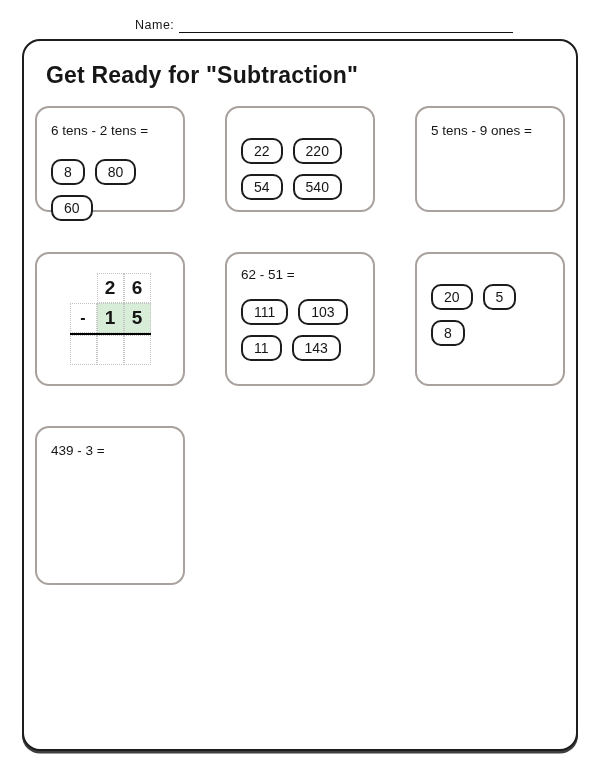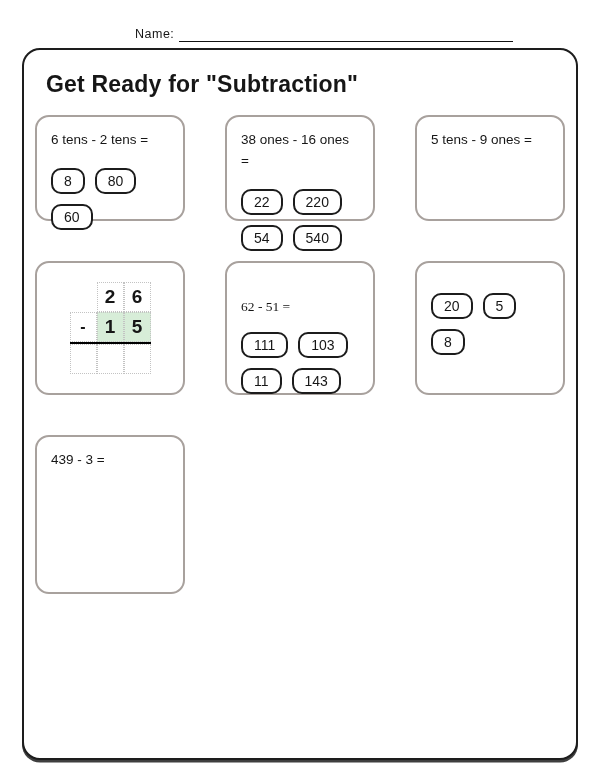--- a/index.html
+++ b/index.html
@@ -1,35 +1,35 @@
 <!DOCTYPE html>
 <html><head>
 <meta charset="utf-8">
 <style>
   * { margin:0; padding:0; box-sizing:border-box; }
   html,body { width:600px; height:776px; background:#ffffff;
     font-family:"Liberation Sans", sans-serif; color:#161616; }
 
   
-  .name-row { padding-top:27px; margin-left:135px; display:flex; align-items:flex-end; }
+  .name-row { padding-top:18px; margin-left:135px; display:flex; align-items:flex-end; }
   .name-label { font-size:12.5px; letter-spacing:0.5px; padding-bottom:1px; }
   .name-line { width:334px; height:13px; border-bottom:1.6px solid #111; margin-left:5px; }
 
   
   .sheet { width:556px; height:712px; margin:6px auto 0;
     border:2.5px solid #1d1d1d; border-radius:18px;
     box-shadow:0 2.5px 0 #3f3f3f; padding:12px 11px; background:#fff; }
   .title { font-size:23px; font-weight:bold; margin:9px 0 17px 11px; letter-spacing:0.2px; }
 
   .grid { display:grid; grid-template-columns:1fr 1fr 1fr;
     grid-template-rows:106px 134px 159px 151px; column-gap:13px; row-gap:11px;gap:40px; }
   .box { border:2px solid #a8a19d; border-radius:14px; padding:13px 14px; background:#fff; }
 
   .q { font-size:13.5px; line-height:1.55; }
-  .q2 { font-size:13.5px; margin-top:23px;font-family:Liberation Serif, serif; }
+  .q2 { font-size:13.5px; margin-top:0; }
   .opts { display:flex; gap:10px; margin-top:17px; flex-wrap:wrap; }
   .pill { display:inline-block; border:2.5px solid #1c1c1c; border-radius:10px;
     padding:3px 11px; font-size:14px; min-width:16px; text-align:center;
     background:#fff; cursor:pointer; }
 
   
   .vsub-wrap { display:flex; justify-content:center; align-items:center; height:100%; }
   .vrow { display:flex; }
   .cell { width:27px; height:30px; display:flex; align-items:center; justify-content:center;
     border:1px dotted #c3c3c3; font-size:19px; font-weight:bold; }
@@ -54,21 +54,20 @@
     <div class="box">
       <div class="q">6 tens - 2 tens =</div>
       <div class="opts">
         <span class="pill">8</span>
         <span class="pill">80</span>
         <span class="pill">60</span>
       </div>
     </div>
 
     <div class="box">
-      <div class="q">38 ones - 16 ones =</div>
       <div class="opts">
         <span class="pill">22</span>
         <span class="pill">220</span>
         <span class="pill">54</span>
         <span class="pill">540</span>
       </div>
     </div>
 
     <div class="box">
       <div class="q">5 tens - 9 ones =</div>

